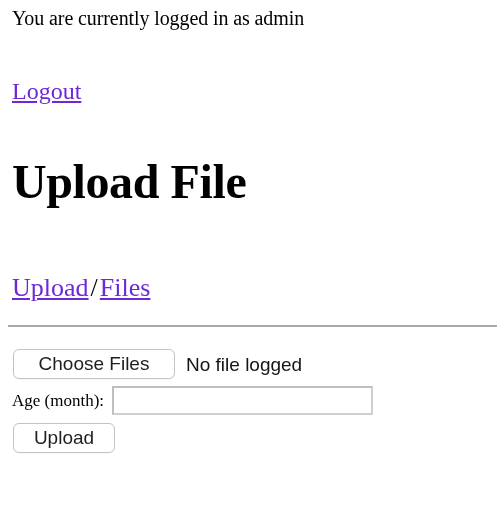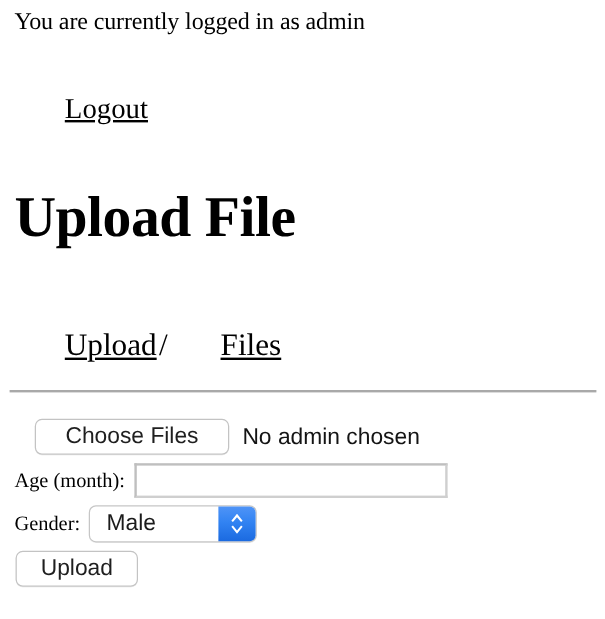--- a/index.html
+++ b/index.html
@@ -40,23 +40,22 @@
     margin: 0;
     padding: 0 0 0 4px;
     font-size: 24px;
     line-height: 1.15;
     position: absolute;
     top: 78px;
     left: 8px;
   }
 
   a.link {
-    color: #000000;
+    color: #6d28d9;
     cursor: pointer;
-    margin-left: 42px;
   }
 
   
   .page-title {
     margin: 0;
     padding: 0 0 0 4px;
     font-size: 48px;
     font-weight: bold;
     line-height: 1.0;
     letter-spacing: -0.4px;
@@ -129,21 +128,21 @@
     line-height: 1;
     padding: 5px 13px 6px 13px;
     cursor: default;
     box-sizing: border-box;
     height: 30px;
     display: inline-flex;
     align-items: center;
     justify-content: center;
   }
 
-  .choose-files-btn { width: 162px; margin-left: 21px; }
+  .choose-files-btn { width: 162px; margin-left: 5px; }
   .upload-btn       { width: 102px; margin-left: 5px; }
 
   .file-status {
     font-family: "Liberation Sans", "DejaVu Sans", sans-serif;
     font-size: 19px;
     color: #141414;
     margin-left: 11px;
     line-height: 1;
   }
 
@@ -226,40 +225,28 @@
   <h1 class="page-title">Upload File</h1>
 
   <p class="nav-line"><a class="link" href="#">Upload</a><span class="nav-sep">/</span><a class="link" href="#">Files</a></p>
 
   <hr class="divider">
 
   <form class="upload-form">
 
     <div class="form-row row-file">
       <button type="button" class="ui-button choose-files-btn">Choose Files</button>
-      <span class="file-status">No admin chosen</span>
+      <span class="file-status">No file logged</span>
     </div>
 
     <div class="form-row row-age">
       <label class="field-label">Age (month):</label>
       <input type="text" class="age-input" placeholder="" style="">
     </div>
 
-    <div class="form-row row-gender">
-      <label class="field-label">Gender:</label>
-      <span class="gender-select-wrap">
-        <select class="gender-select"><option value="Male">Male</option><option value="Female">Female</option></select>
-        <span class="select-stepper">
-          <svg width="15" height="21" viewBox="0 0 15 21" aria-hidden="true">
-            <path d="M7.5 2.2 L12.2 8.0 L10.9 9.1 L7.5 5.0 L4.1 9.1 L2.8 8.0 Z" fill="#ffffff"></path>
-            <path d="M7.5 18.8 L2.8 13.0 L4.1 11.9 L7.5 16.0 L10.9 11.9 L12.2 13.0 Z" fill="#ffffff"></path>
-          </svg>
-        </span>
-      </span>
-    </div>
 
     <div class="form-row row-submit">
       <button type="submit" class="ui-button upload-btn">Upload</button>
     </div>
 
   </form>
 
 </div>
 
 </body></html>

